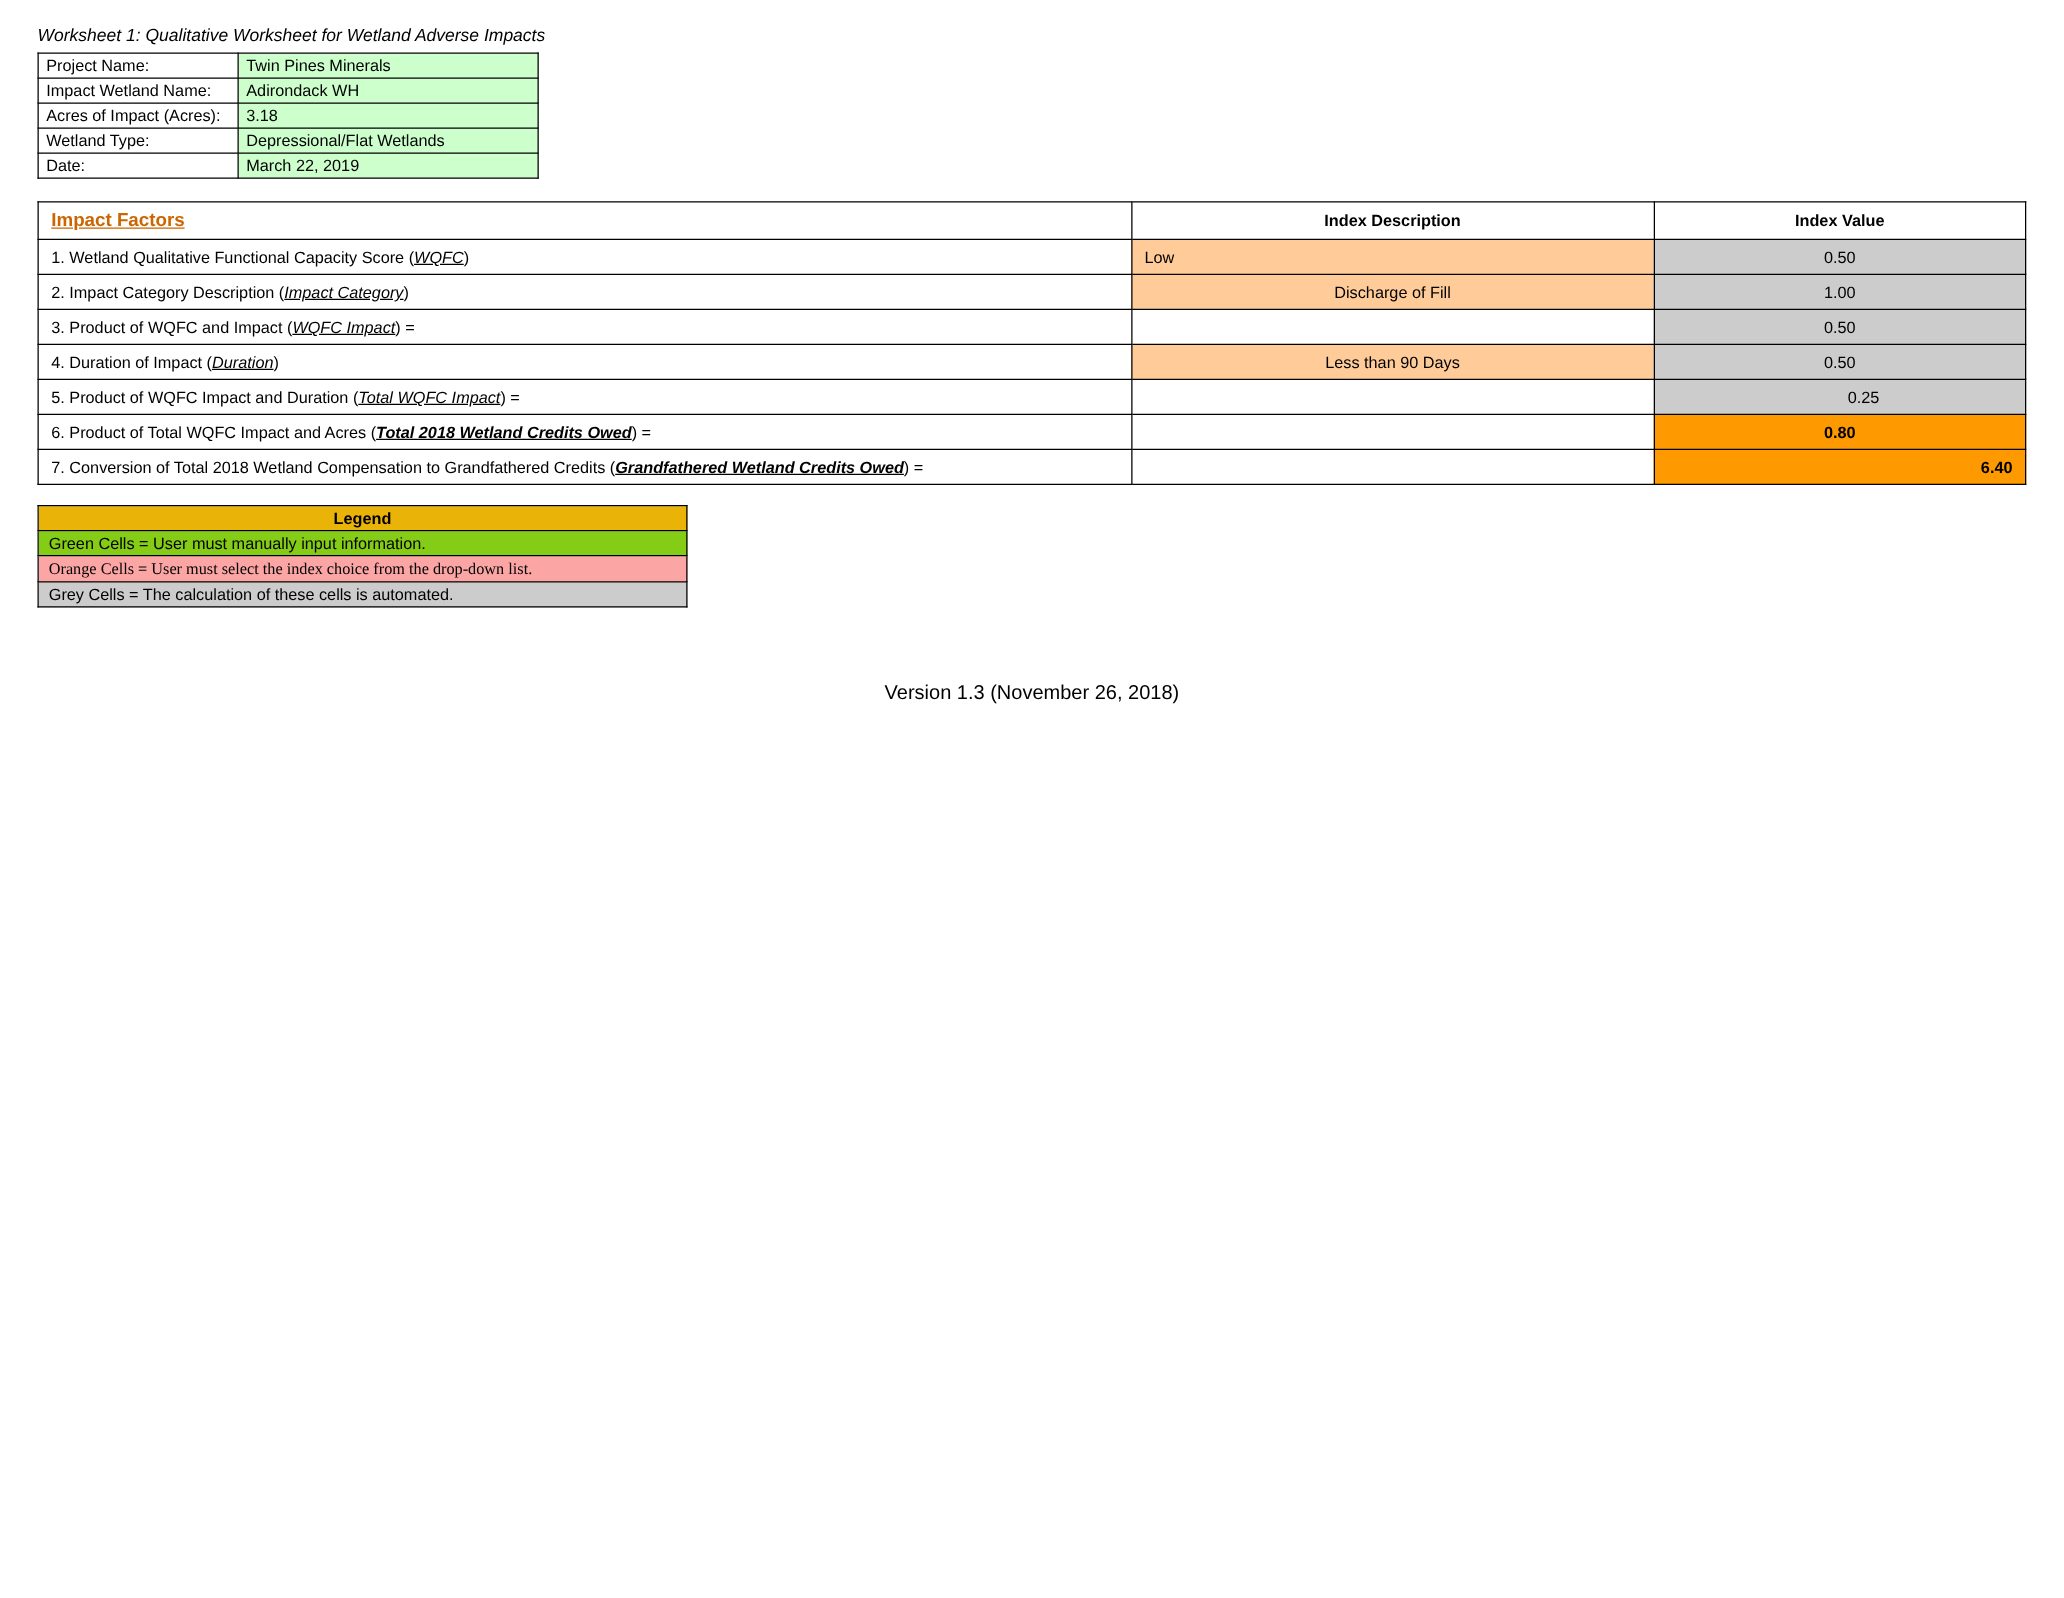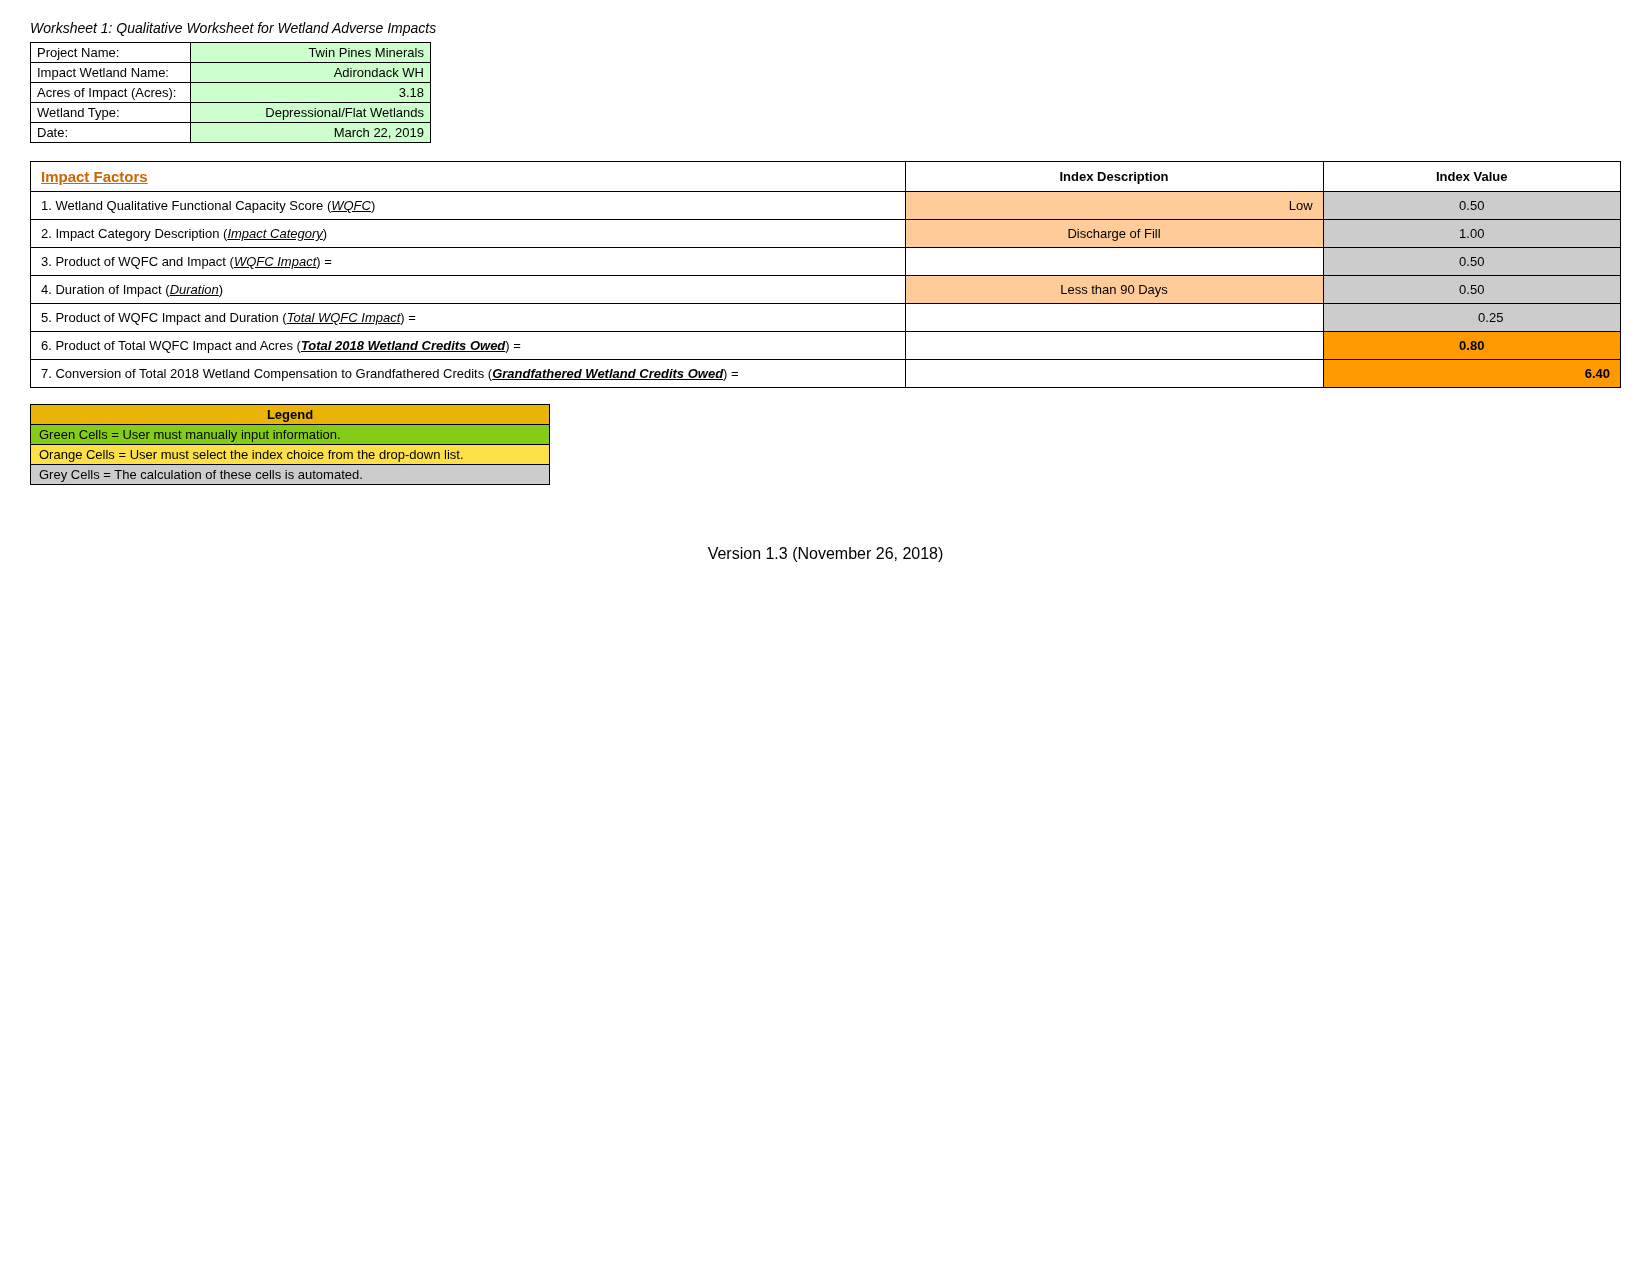--- a/index.html
+++ b/index.html
@@ -24,21 +24,20 @@
       padding: 2px 6px;
       min-width: 160px;
     }
     .info-table td:first-child {
       background: #fff;
       min-width: 160px;
     }
     .info-table td:last-child {
       background: #ccffcc;
       min-width: 240px;
-      text-align: right;
     }
 
     .main-table {
       border-collapse: collapse;
       width: 100%;
       margin-bottom: 16px;
     }
     .main-table th, .main-table td {
       border: 1px solid #000;
       padding: 6px 10px;
@@ -73,21 +72,21 @@
     .legend-table td {
       border: 1px solid #000;
       padding: 2px 8px;
     }
     .legend-title {
       text-align: center;
       font-weight: bold;
       background: #eab308;
     }
     .legend-green { background: #84cc16; }
-    .legend-orange { background: #fde047; }
+    .legend-orange { background: #fca5a5; font-family: Liberation Serif, serif; }
     .legend-grey { background: #cccccc; }
 
     .version-footer {
       text-align: center;
       margin-top: 60px;
       font-size: 16px;
     }
   </style>
 </head>
 <body>
@@ -123,21 +122,21 @@
   <thead>
     <tr class="header-row">
       <th class="factor-cell impact-factors-header">Impact Factors</th>
       <th>Index Description</th>
       <th>Index Value</th>
     </tr>
   </thead>
   <tbody id="main-tbody">
   <tr>
         <td class="factor-cell">1. Wetland Qualitative Functional Capacity Score (<span style="font-style: italic; text-decoration: underline;">WQFC</span>)</td>
-        <td style="text-align: right; vertical-align: middle; background-color: rgb(255, 204, 153);">Low</td>
+        <td style="text-align: left; vertical-align: middle; background-color: rgb(255, 204, 153);">Low</td>
         <td style="text-align: center; vertical-align: middle; background-color: rgb(204, 204, 204);">0.50</td>
       </tr>
       <tr>
         <td class="factor-cell">2. Impact Category Description (<span style="font-style: italic; text-decoration: underline;">Impact Category</span>)</td>
         <td style="text-align: center; vertical-align: middle; background-color: rgb(255, 204, 153);">Discharge of Fill</td>
         <td style="text-align: center; vertical-align: middle; background-color: rgb(204, 204, 204);">1.00</td>
       </tr>
       <tr>
         <td class="factor-cell">3. Product of WQFC and Impact (<span style="font-style: italic; text-decoration: underline;">WQFC Impact</span>) =</td>
         <td style="text-align: center; vertical-align: middle; background-color: rgb(255, 255, 255);"></td>

